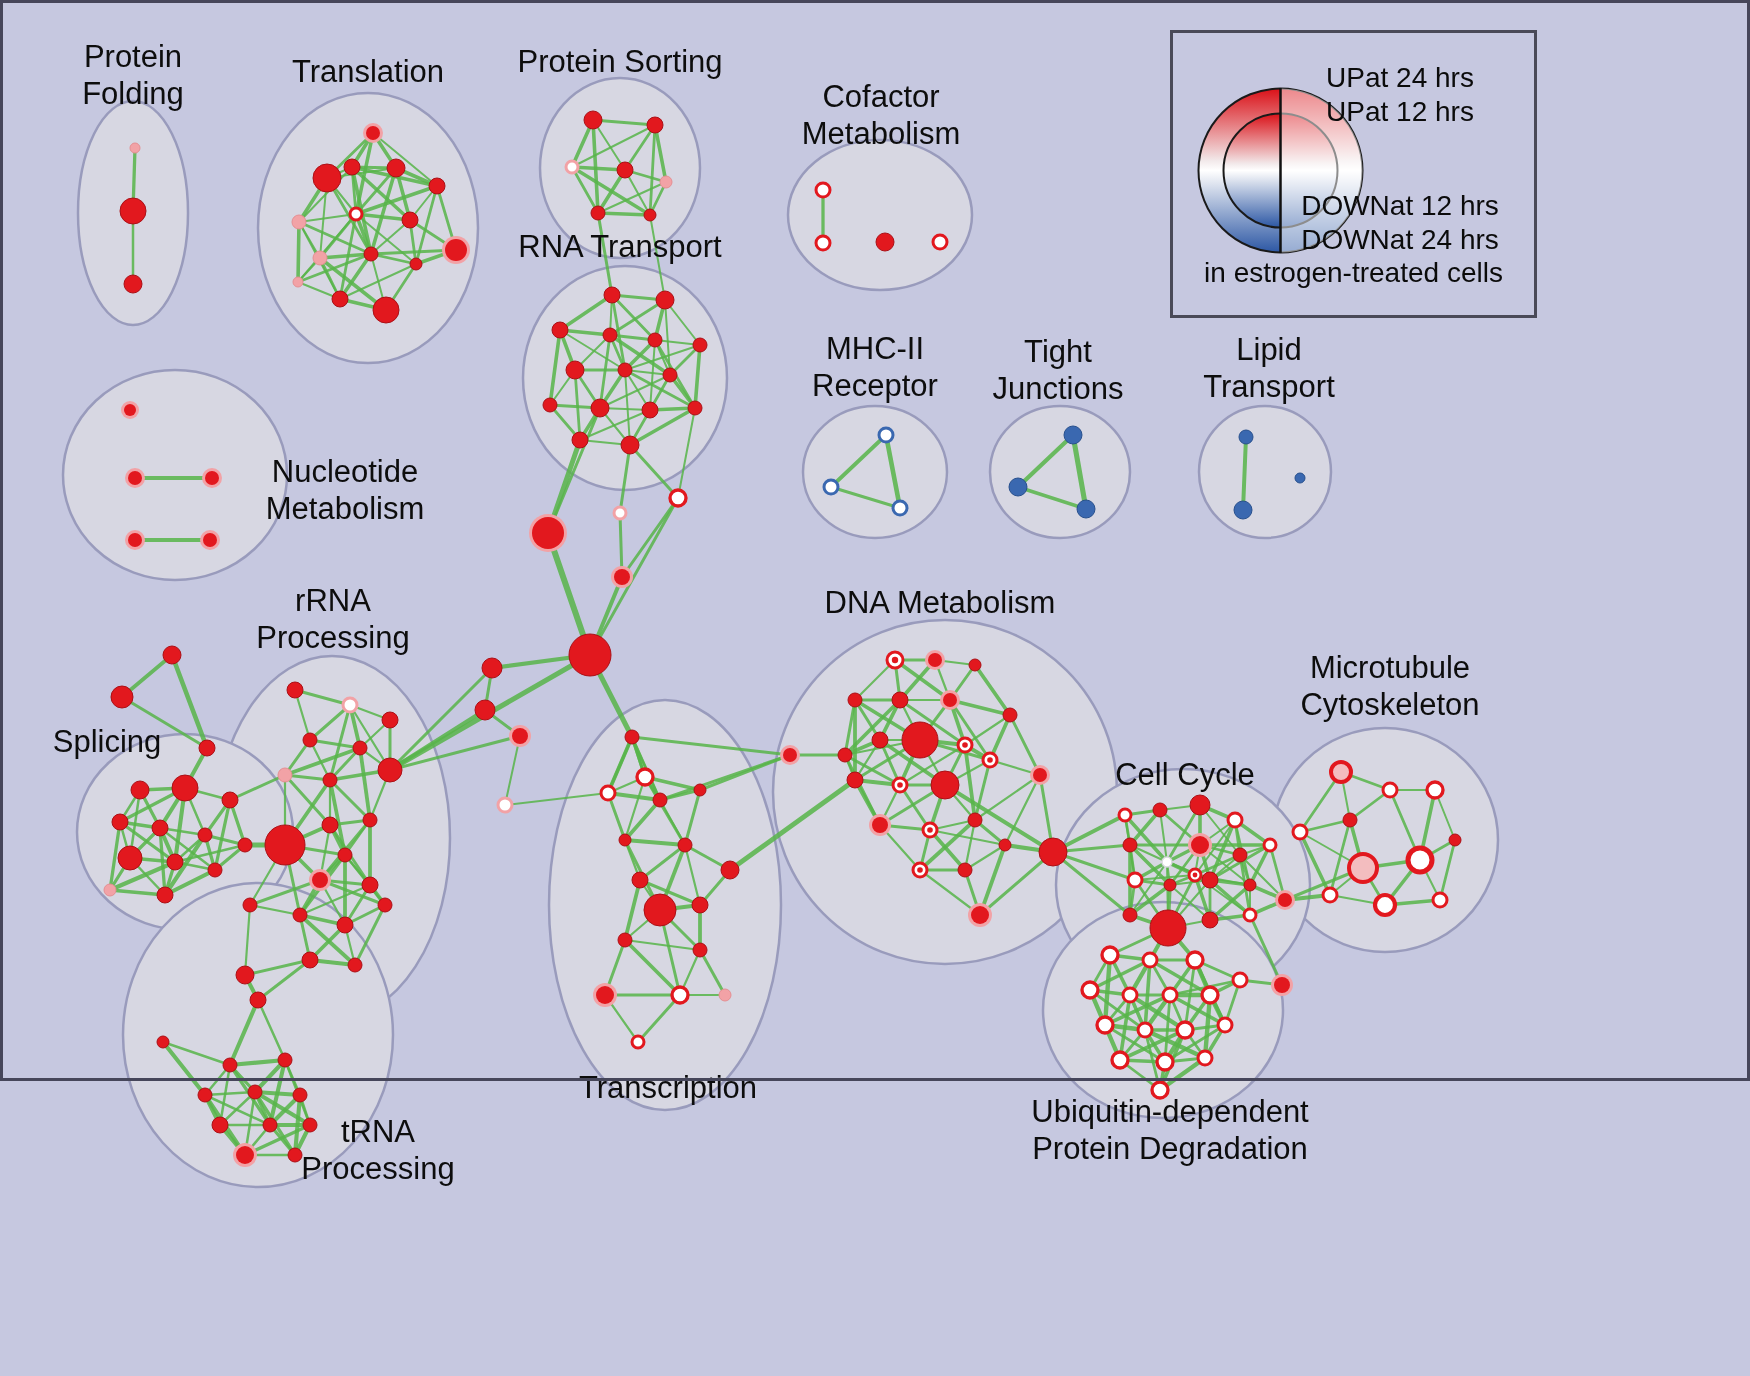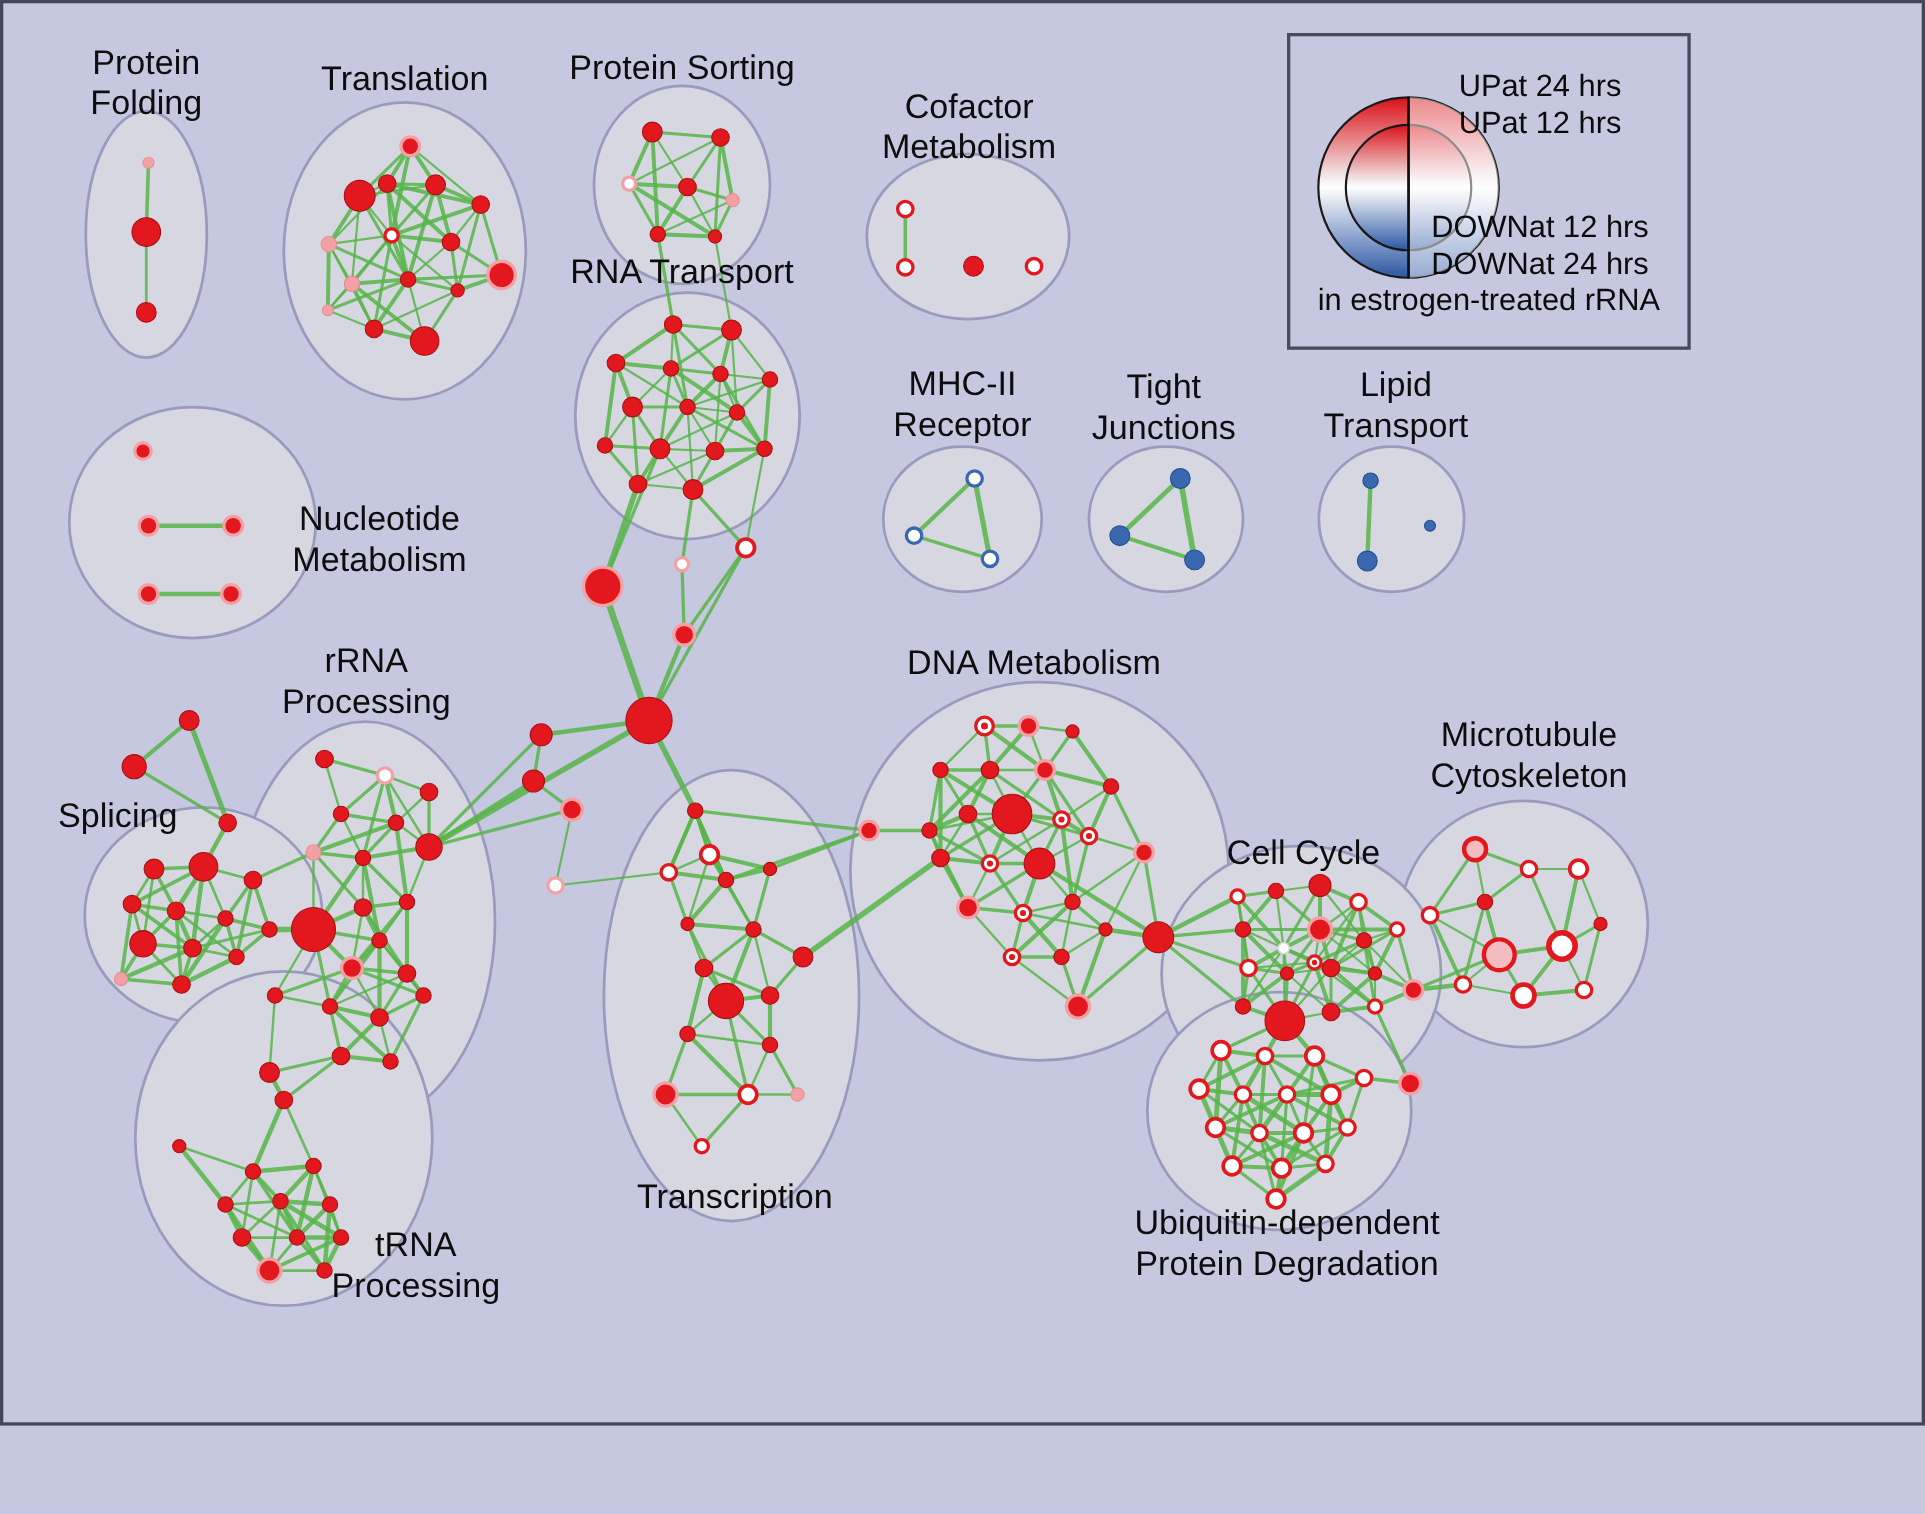--- a/index.html
+++ b/index.html
@@ -6,21 +6,21 @@
     margin: 0;
     padding: 0;
     width: 1750px;
     height: 1376px;
     overflow: hidden;
     font-family: "Liberation Sans", sans-serif;
   }
   #page {
     position: relative;
     width: 1750px;
-    height: 1296px;
+    height: 1081px;
   }
   #frame {
     position: absolute;
     inset: 0;
     border: 3px solid #46465a;
     pointer-events: none;
     z-index: 50;
   }
   #figure, #net {
     position: absolute;
@@ -958,17 +958,17 @@
       <span>at 12 hrs</span>
     </div>
     <div class="lrow" style="top:158px">
       <span>DOWN</span>
       <span>at 12 hrs</span>
     </div>
     <div class="lrow" style="top:192px">
       <span>DOWN</span>
       <span>at 24 hrs</span>
     </div>
-    <div class="lcap" style="top:225px">in estrogen-treated rRNA</div>
+    <div class="lcap" style="top:225px">in estrogen-treated cells</div>
   </div>
 
   <div id="frame"></div>
 </div>
 
 </body></html>

